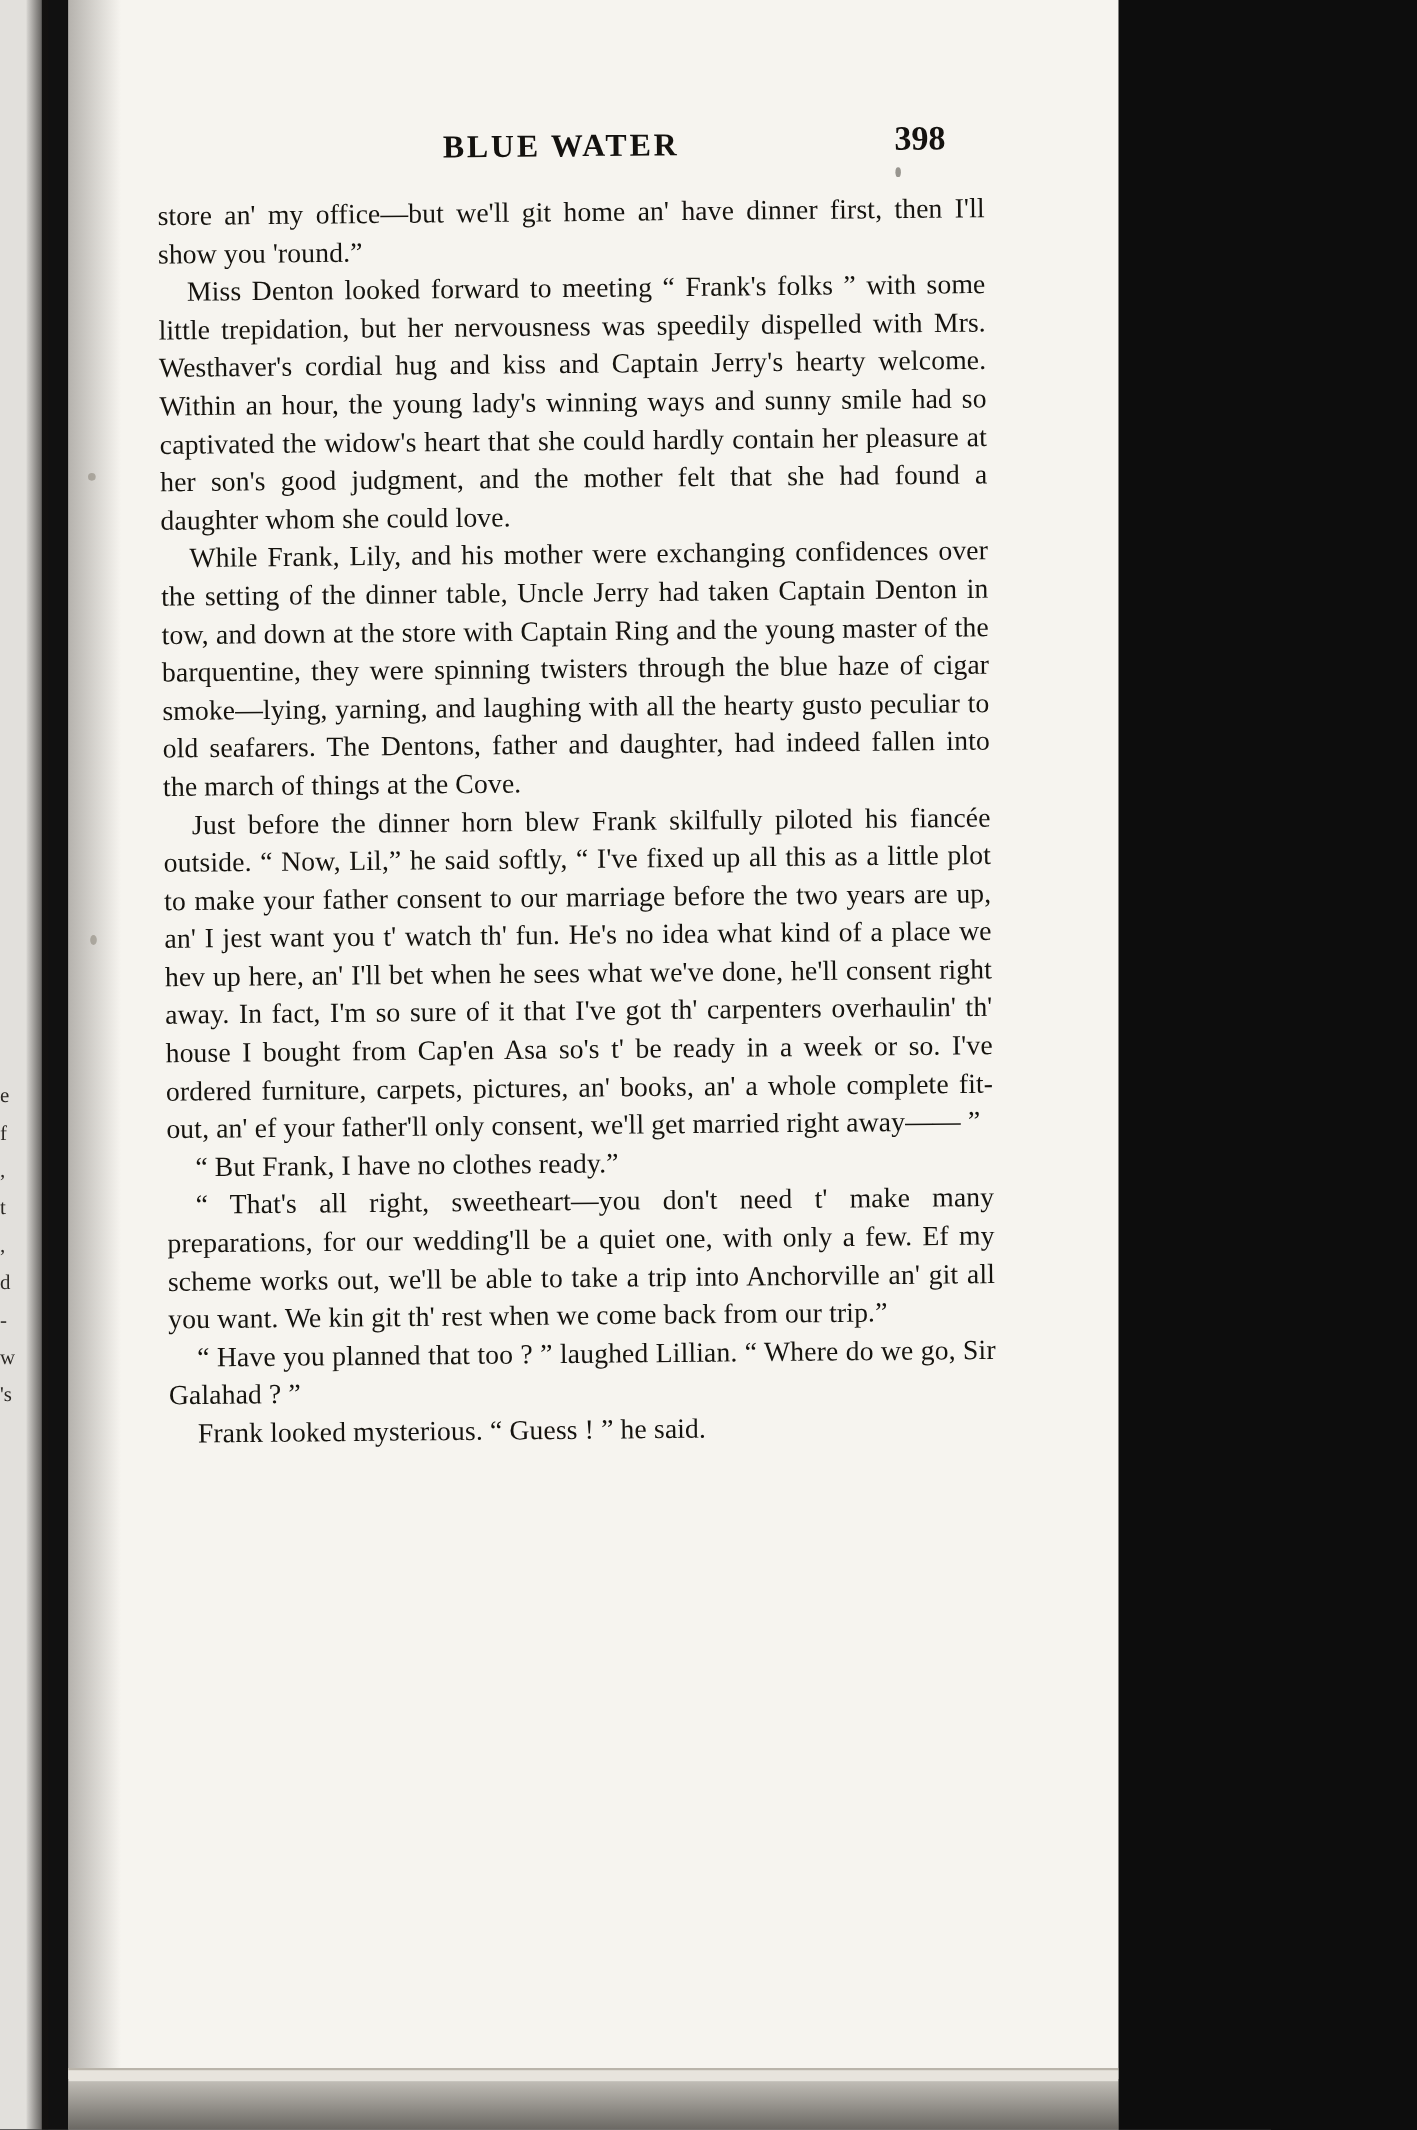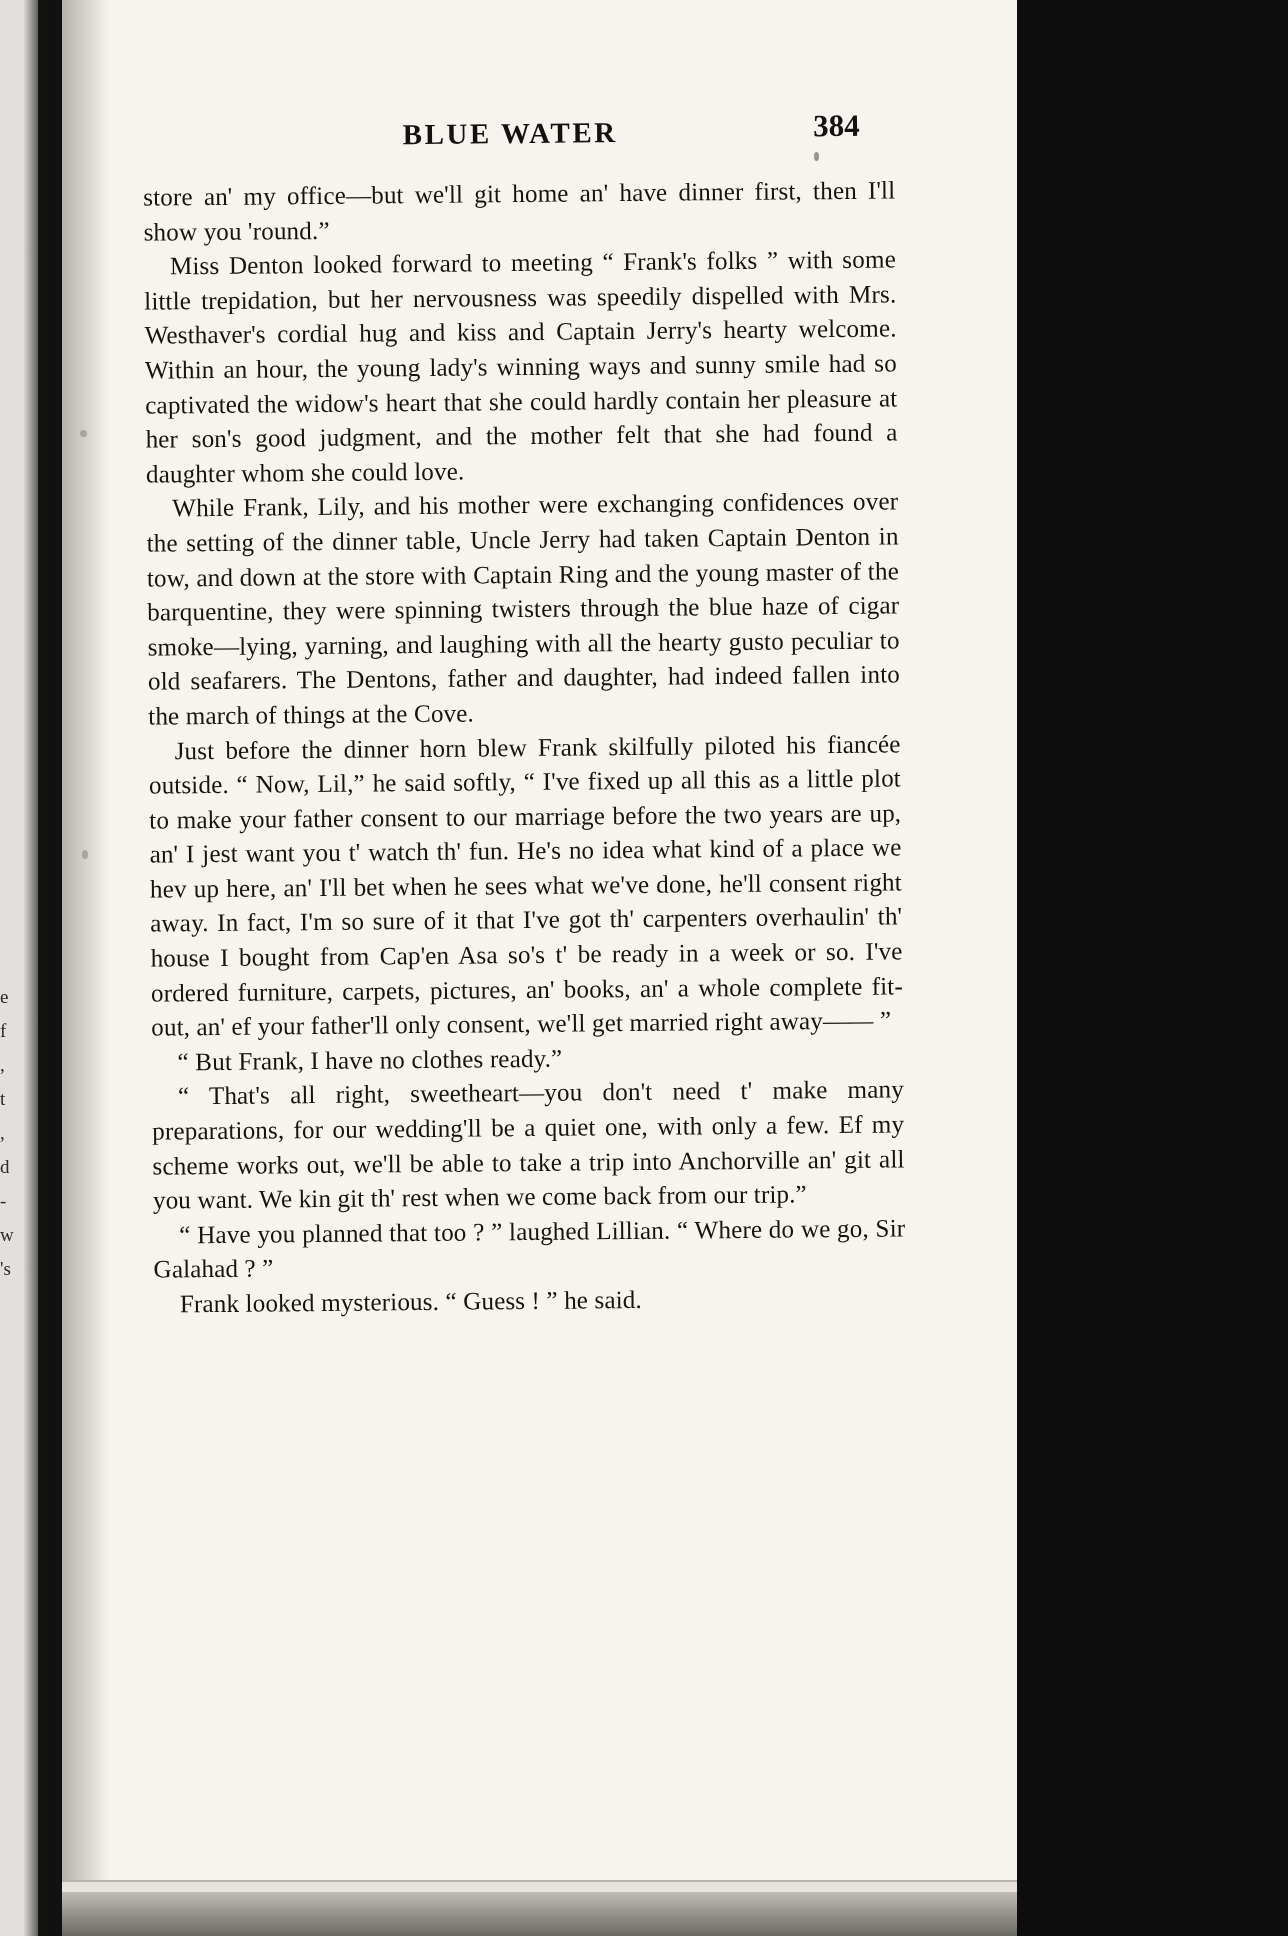--- a/index.html
+++ b/index.html
@@ -189,21 +189,21 @@
   <div class="blotch" style="left:752px; top:152px; width:5px; height:9px; background:rgba(90,85,78,0.6);"></div>
 </div>
 
 <div class="page-bottom-edge"></div>
 <div class="page-bottom-shade"></div>
 <div class="right-dark"></div>
 
 <div class="skew-wrap">
   <div class="header">
     <div class="running-head">BLUE  WATER</div>
-    <div class="folio">384</div>
+    <div class="folio">398</div>
   </div>
 
   <div class="textblock">
     <p class="noindent">store an' my office—but we'll git home an' have dinner first, then I'll show you 'round.”</p>
     <p class="indent">Miss Denton looked forward to meeting “ Frank's folks ” with some little trepidation, but her nervousness was speedily dispelled with Mrs. Westhaver's cordial hug and kiss and Captain Jerry's hearty welcome.  Within an hour, the young lady's winning ways and sunny smile had so captivated the widow's heart that she could hardly contain her pleasure at her son's good judgment, and the mother felt that she had found a daughter whom she could love.</p>
     <p class="indent">While Frank, Lily, and his mother were exchanging confidences over the setting of the dinner table, Uncle Jerry had taken Captain Denton in tow, and down at the store with Captain Ring and the young master of the barquentine, they were spinning twisters through the blue haze of cigar smoke—lying, yarning, and laughing with all the hearty gusto peculiar to old seafarers.  The Dentons, father and daughter, had indeed fallen into the march of things at the Cove.</p>
     <p class="indent">Just before the dinner horn blew Frank skilfully piloted his fiancée outside.  “ Now, Lil,” he said softly, “ I've fixed up all this as a little plot to make your father consent to our marriage before the two years are up, an' I jest want you t' watch th' fun.  He's no idea what kind of a place we hev up here, an' I'll bet when he sees what we've done, he'll consent right away.  In fact, I'm so sure of it that I've got th' carpenters overhaulin' th' house I bought from Cap'en Asa so's t' be ready in a week or so.  I've ordered furniture, carpets, pictures, an' books, an' a whole complete fit-out, an' ef your father'll only consent, we'll get married right away—— ”</p>
     <p class="indent">“ But Frank, I have no clothes ready.”</p>
     <p class="indent">“ That's all right, sweetheart—you don't need t' make many preparations, for our wedding'll be a quiet one, with only a few.  Ef my scheme works out, we'll be able to take a trip into Anchorville an' git all you want.  We kin git th' rest when we come back from our trip.”</p>
     <p class="indent">“ Have you planned that too ? ” laughed Lillian.  “ Where do we go, Sir Galahad ? ”</p>

